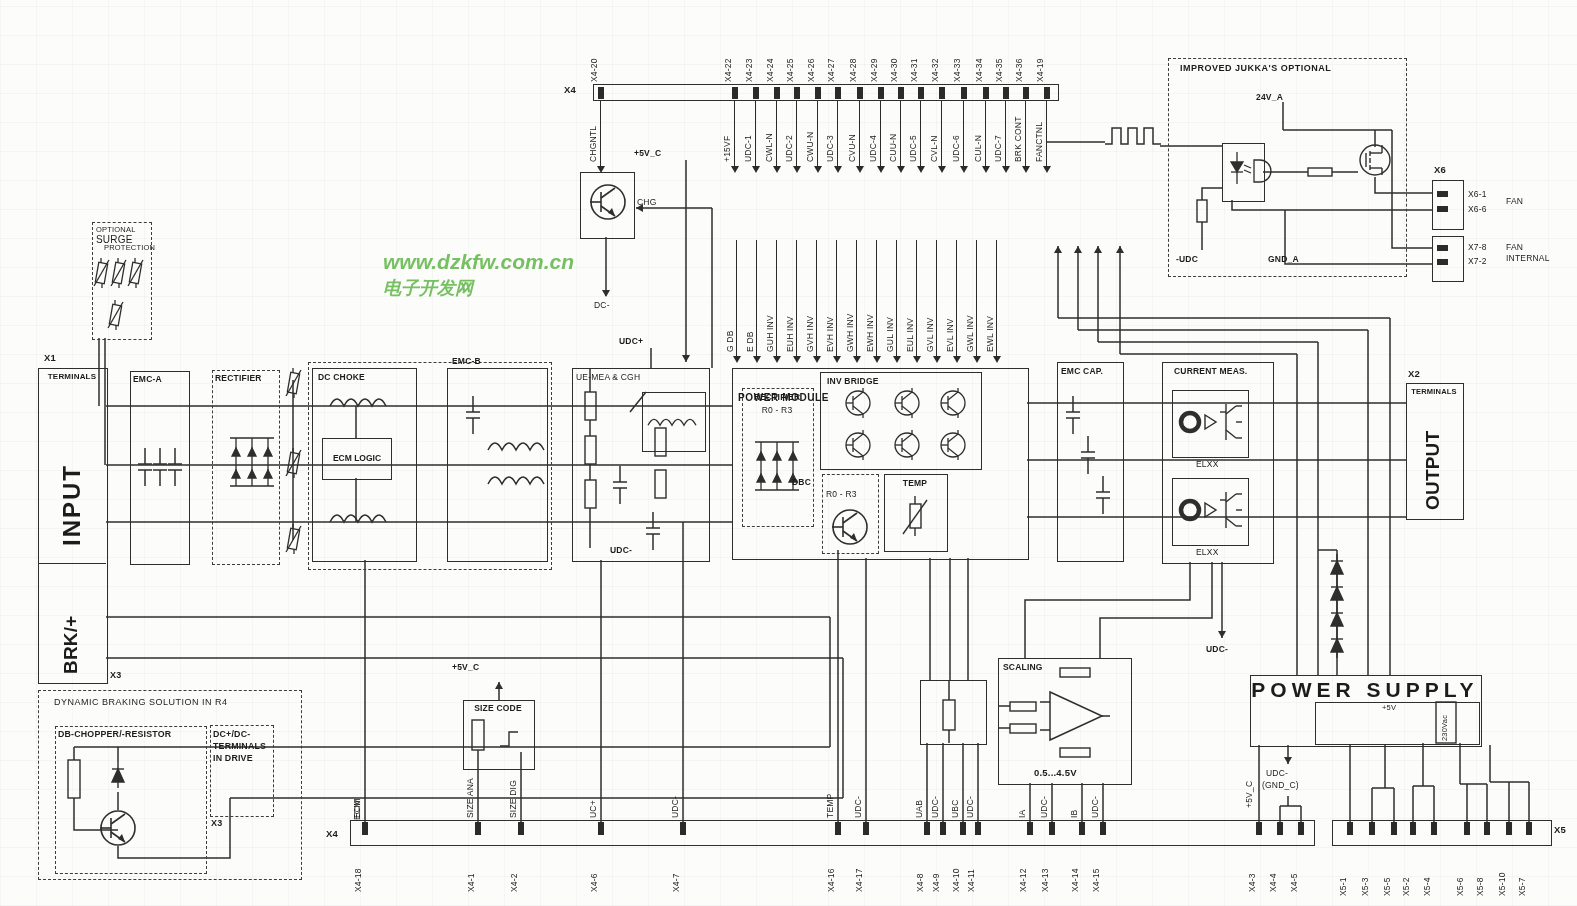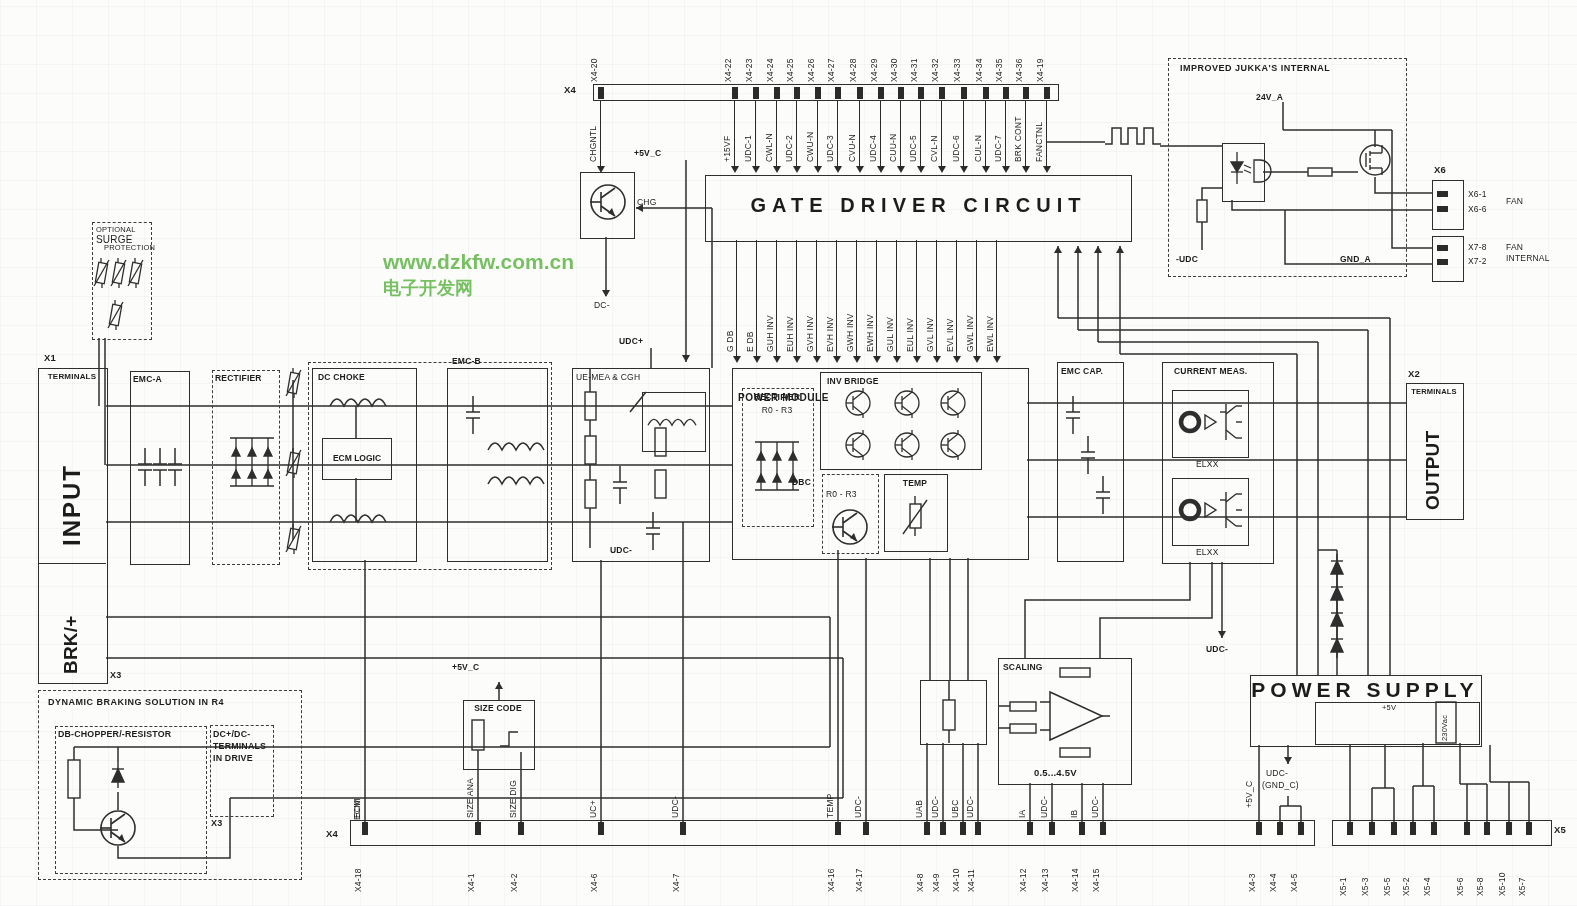--- a/index.html
+++ b/index.html
@@ -30,21 +30,21 @@
   .tp .psig{left:-13px;top:98px;height:64px;}
   .iv .pwire{left:-1px;top:240px;height:116px;}
   .iv .parr{left:-4px;top:356px;border-top:7px solid #2b2b2b;}
   .iv .psig{left:-12px;top:284px;height:68px;}
   .bp .psig{left:-13px;top:756px;height:62px;}
   .bp .pmark{left:-3px;top:822px;width:6px;height:13px;}
   .bp .pid{left:-12px;top:852px;height:40px;}
   .xp .pmark{left:-3px;top:822px;width:6px;height:13px;}
   .xp .pid{left:-12px;top:852px;height:44px;}
   .raillbl,.pslbl{position:absolute;font-size:8.3px;white-space:nowrap;z-index:4;}
-  .wm{position:absolute;z-index:6;font-weight:700;opacity:.88;}
+  .wm{position:absolute;z-index:6;font-weight:700;opacity:.88;font-style:italic;}
 </style>
 </head>
 <body>
 
 <div id="canvas">
 
 <svg width="0" height="0" style="position:absolute">
 <defs>
 <g id="g-npn" stroke="#2e2e2e" fill="none" stroke-width="1.6">
   <circle cx="20" cy="22" r="17"></circle>
@@ -355,23 +355,20 @@
 
   <div class="tp" style="left: 1047px;">
     <span class="lbl vt pid">X4-19</span>
     <span class="pmark"></span>
     <span class="pwire"></span>
     <span class="parr"></span>
     <span class="lbl vt psig">FANCTNL</span>
   </div>
 </div>
 
-<div class="box" style="left:705px;top:175px;width:425px;height:65px;">
-  <div class="ctr" style="margin-top:18px;font-size:20px;font-weight:600;letter-spacing:6px;">GATE DRIVER CIRCUIT</div>
-</div>
 
 <div class="box" style="left:580px;top:172px;width:53px;height:65px;"></div>
 <svg class="icon" style="left:588px;top:180px" width="40" height="44" viewBox="0 0 40 44">
       <use href="#g-npn"></use>
     </svg>
 <span class="lbl" style="left:637px;top:197px;">CHG</span>
 <span class="lbl" style="left:594px;top:300px;">DC-</span>
 <span class="lbl" style="left:634px;top:148px;font-weight:600">+5V_C</span>
 <span class="lbl" style="left:619px;top:336px;font-weight:600">UDC+</span>
 
@@ -619,34 +616,34 @@
     </svg>
 <span class="lbl" style="left:1196px;top:547px;">ELXX</span>
 <span class="lbl" style="left:1206px;top:644px;font-weight:600">UDC-</span>
 
 <span class="lbl" style="left:1408px;top:368px;font-size:9.5px;font-weight:700">X2</span>
 <div class="box" style="left:1406px;top:383px;width:56px;height:135px;"></div>
 <span class="lbl ctr" style="left:1406px;top:387px;width:56px;font-size:7.5px;font-weight:600">TERMINALS</span>
 <span class="lbl vt" style="left:1422px;top:398px;height:112px;font-size:19px;font-weight:600">OUTPUT</span>
 
 <div class="dash" style="left:1168px;top:58px;width:237px;height:217px;"></div>
-<span class="lbl" style="left:1180px;top:63px;font-size:9px;font-weight:700;letter-spacing:.5px">IMPROVED JUKKA'S INTERNAL</span>
+<span class="lbl" style="left:1180px;top:63px;font-size:9px;font-weight:700;letter-spacing:.5px">IMPROVED JUKKA'S OPTIONAL</span>
 <span class="lbl" style="left:1256px;top:92px;font-weight:600">24V_A</span>
 <div class="box" style="left:1222px;top:143px;width:41px;height:57px;"></div>
 <svg class="icon" style="left:1223px;top:150px" width="42" height="42" viewBox="0 0 42 42">
       <use href="#g-opto"></use>
     </svg>
 <svg class="icon" style="left:1358px;top:143px" width="34" height="34" viewBox="0 0 34 34">
       <use href="#g-fet"></use>
     </svg>
 <svg class="icon" style="left:1105px;top:122px" width="56" height="26" viewBox="0 0 56 26">
       <use href="#g-wave"></use>
     </svg>
 <span class="lbl" style="left:1176px;top:254px;font-weight:600">-UDC</span>
-<span class="lbl" style="left:1340px;top:254px;font-weight:600">GND_A</span>
+<span class="lbl" style="left:1268px;top:254px;font-weight:600">GND_A</span>
 <span class="lbl" style="left:1434px;top:164px;font-size:9.5px;font-weight:700">X6</span>
 <div class="box" style="left:1432px;top:180px;width:30px;height:48px;"></div>
 <div class="abs" style="left:1437px;top:191px;width:11px;height:6px;background:#2b2b2b;z-index:3"></div>
 <div class="abs" style="left:1437px;top:206px;width:11px;height:6px;background:#2b2b2b;z-index:3"></div>
 <span class="lbl" style="left:1468px;top:189px;">X6-1</span>
 <span class="lbl" style="left:1468px;top:204px;">X6-6</span>
 <span class="lbl" style="left:1506px;top:196px;">FAN</span>
 <div class="box" style="left:1432px;top:236px;width:30px;height:44px;"></div>
 <div class="abs" style="left:1437px;top:245px;width:11px;height:6px;background:#2b2b2b;z-index:3"></div>
 <div class="abs" style="left:1437px;top:259px;width:11px;height:6px;background:#2b2b2b;z-index:3"></div>
@@ -695,21 +692,21 @@
   <span class="pslbl vt" style="left: 1375px; top: 772px;"></span>
 
   <span class="pslbl vt" style="left: 1418px; top: 778px;"></span>
 
   <span class="pslbl vt" style="left: 1451px; top: 772px;"></span>
 
   <span class="pslbl vt" style="left: 1490px; top: 778px;"></span>
 </div>
 
 <div class="dash" style="left:38px;top:690px;width:262px;height:188px;"></div>
-<span class="lbl" style="left:48px;top:697px;font-size:9px;font-weight:700;letter-spacing:.5px">DYNAMIC BRAKING SOLUTION IN R4</span>
+<span class="lbl" style="left:54px;top:697px;font-size:9px;font-weight:400;letter-spacing:.5px">DYNAMIC BRAKING SOLUTION IN R4</span>
 <div class="dash" style="left:55px;top:726px;width:150px;height:146px;"></div>
 <span class="lbl" style="left:58px;top:729px;font-size:8.8px;font-weight:700">DB-CHOPPER/-RESISTOR</span>
 <svg class="icon" style="left:111px;top:762px" width="14" height="26" viewBox="0 0 14 26">
       <use href="#g-diode"></use>
     </svg>
 <svg class="icon" style="left:98px;top:806px" width="40" height="44" viewBox="0 0 40 44">
       <use href="#g-npn"></use>
     </svg>
 <div class="dash" style="left:210px;top:725px;width:62px;height:90px;"></div>
 <span class="lbl" style="left:213px;top:729px;font-size:8.8px;font-weight:600">DC+/DC-</span>

